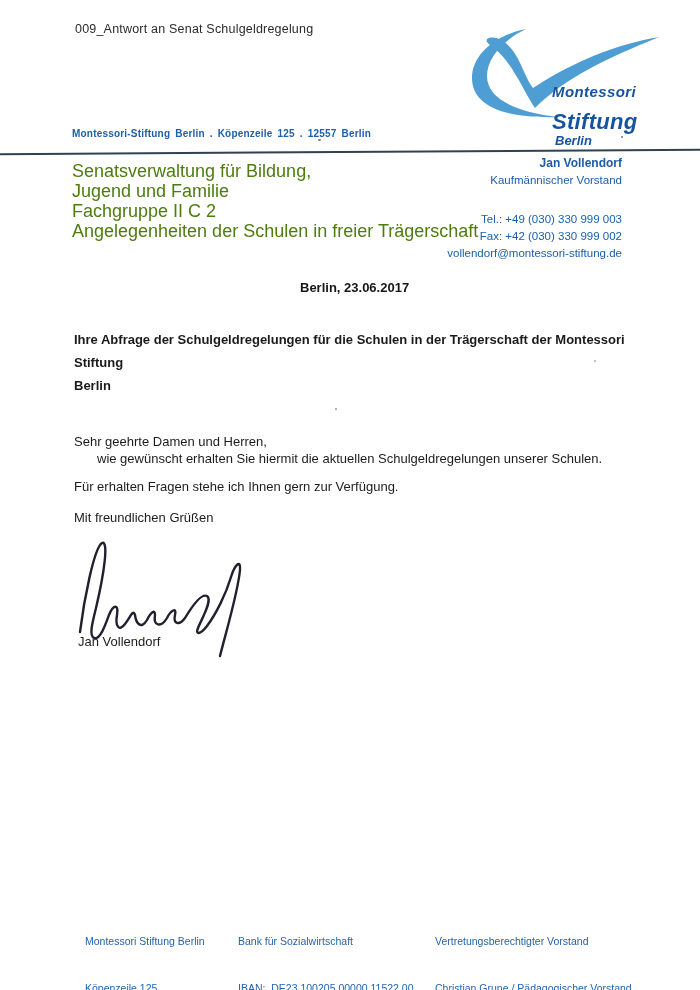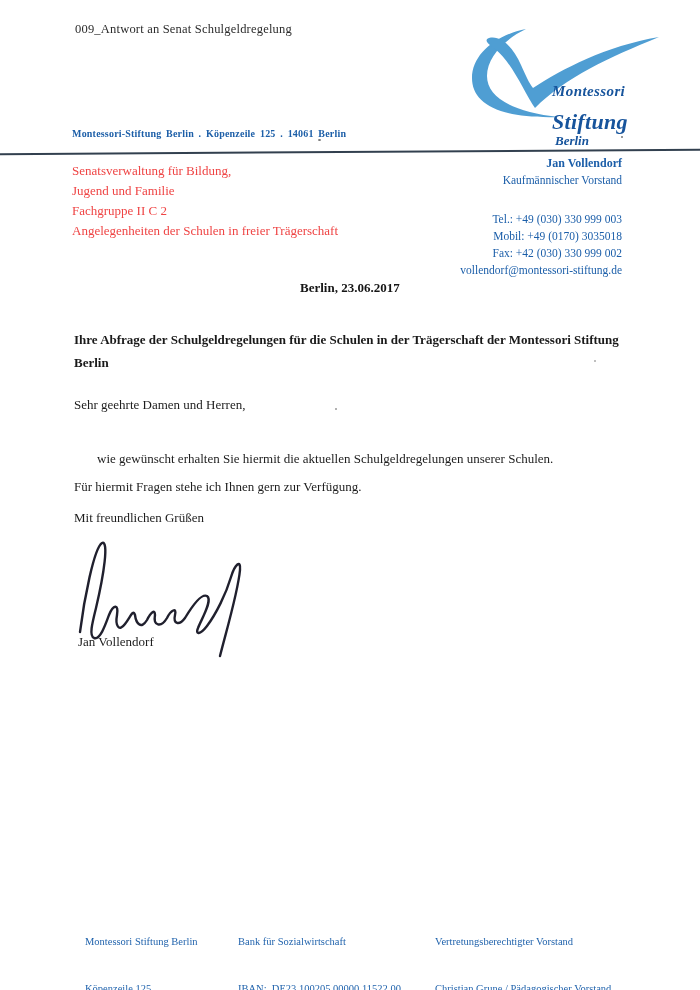--- a/index.html
+++ b/index.html
@@ -1,44 +1,44 @@
 <!DOCTYPE html>
 <html><head>
 <meta charset="utf-8">
 <style>
   html,body{margin:0;padding:0;background:#e8e8e8;}
   .page{
     position:relative;width:700px;height:990px;background:#ffffff;
-    font-family:Liberation Serif, serif;overflow:hidden;margin:0 auto;
+    font-family:Liberation Sans, sans-serif;overflow:hidden;margin:0 auto;
     color:#1f1f1f;
   }
   .abs{position:absolute;}
   .file-title{left:75px;top:22px;font-size:12.5px;color:#2b2b2b;letter-spacing:.2px;}
 
   
   .logo-swoosh{left:466px;top:28px;}
   .logo-text{left:552px;top:84px;color:#17549c;line-height:1;}
   .logo-line1{font-style:italic;font-weight:600;font-size:15px;letter-spacing:.4px;}
   .logo-line2{font-style:italic;font-weight:bold;font-size:22px;margin-top:12px;letter-spacing:.3px;}
   .logo-line3{font-style:italic;font-weight:bold;font-size:13px;margin-top:1px;margin-left:3px;}
 
   .sender-line{left:72px;top:128px;font-size:10px;font-weight:bold;color:#1d5fa8;word-spacing:2px;letter-spacing:.2px;}
   .rule{left:-4px;top:151px;width:708px;height:2px;background:#32404f;transform:rotate(-0.35deg);}
 
-  .recipient{left:72px;top:161px;font-size:13px;line-height:20px;color:#ef4444;}
+  .recipient{left:72px;top:161px;font-size:18px;line-height:20px;color:#4d7c0f;}
 
   .contact{top:155px;right:78px;width:320px;text-align:right;color:#1b5ea9;font-size:11.5px;line-height:17px;}
   .contact .name{font-weight:bold;font-size:12px;}
   .contact .tel-block{margin-top:22px;}
   .date-line{top:280px;right:80px;width:320px;text-align:left;color:#161616;font-size:13px;font-weight:600;}
 
   .subject{left:74px;top:328px;font-size:13px;font-weight:bold;line-height:23px;color:#1a1a1a;width:580px;}
 
   .body-line{left:74px;font-size:13px;color:#1c1c1c;}
-  .salutation{top:397px;}
+  .salutation{top:434px;}
   .p1{top:451px;margin-left:23px;}
   .p2{top:479px;}
   .closing{top:510px;text-align:center;}
 
   .signature{left:64px;top:530px;}
   .signer-name{left:78px;top:634px;font-size:13px;color:#1c1c1c;}
 
   .footer-col{top:903px;color:#2264ad;font-size:10.5px;line-height:15.5px;white-space:pre-wrap;}
   .fc1{left:85px;}
   .fc2{left:238px;}
@@ -58,50 +58,49 @@
       <path d="M60,1 C29,7 6,27 6,50 C6,75 32,91 93,89 C46,84 21,69 21,48 C21,29 39,11 60,1 Z" fill="#4F9ED3"></path>
       <path d="M23,10 C35,7 47,19 55,37 C60,48 63,55 67,60 C96,41 140,18 193,9 C142,30 100,49 69,80 C59,66 46,34 29,21 C21,15 18,12 23,10 Z" fill="#4F9ED3"></path>
     </svg>
   </div>
   <div class="abs logo-text">
     <div class="logo-line1">Montessori</div>
     <div class="logo-line2">Stiftung</div>
     <div class="logo-line3">Berlin</div>
   </div>
 
-  <div class="abs sender-line">Montessori-Stiftung Berlin . Köpenzeile 125 . 14061 Berlin</div>
+  <div class="abs sender-line">Montessori-Stiftung Berlin . Köpenzeile 125 . 12557 Berlin</div>
   <div class="abs rule"></div>
 
   <div class="abs recipient">
     <div>Senatsverwaltung für Bildung,</div>
     <div>Jugend und Familie</div>
     <div>Fachgruppe II C 2</div>
     <div>Angelegenheiten der Schulen in freier Trägerschaft</div>
   </div>
 
   <div class="abs contact">
     <div class="name">Jan Vollendorf</div>
     <div>Kaufmännischer Vorstand</div>
     <div class="tel-block">
       <div>Tel.: +49 (030) 330 999 003</div>
-      <div>Mobil: +49 (0170) 3035018</div>
       <div>Fax: +42 (030) 330 999 002</div>
       <div>vollendorf@montessori-stiftung.de</div>
     </div>
   </div>
   <div class="abs date-line">Berlin, 23.06.2017</div>
 
   <div class="abs subject">
     <div>Ihre Abfrage der Schulgeldregelungen für die Schulen in der Trägerschaft der Montessori Stiftung</div>
     <div>Berlin</div>
   </div>
 
   <div class="abs body-line salutation">Sehr geehrte Damen und Herren,</div>
   <div class="abs body-line p1">wie gewünscht erhalten Sie hiermit die aktuellen Schulgeldregelungen unserer Schulen.</div>
-  <div class="abs body-line p2">Für hiermit Fragen stehe ich Ihnen gern zur Verfügung.</div>
+  <div class="abs body-line p2">Für erhalten Fragen stehe ich Ihnen gern zur Verfügung.</div>
   <div class="abs body-line closing">Mit freundlichen Grüßen</div>
 
   <div class="abs signature">
     <svg width="210" height="130" viewBox="0 0 210 130" xmlns="http://www.w3.org/2000/svg">
       <path d="M16,102 C20,70 30,18 38,13 C45,10 40,44 32,78 C28,94 25,106 30,108 C36,110 41,96 45,85
                C49,75 55,73 53,85 C51,96 55,102 61,94 C67,86 69,79 71,85 C72,93 77,100 83,90
                C87,82 91,79 91,85 C89,96 97,98 103,88 C107,80 113,77 111,85 C109,94 115,96 121,88
                C127,78 137,63 143,66 C149,70 138,88 134,98 C131,105 136,105 143,96
                C152,84 162,64 167,47 C171,34 177,29 176,40 C174,62 162,102 156,126" fill="none" stroke="#20202e" stroke-width="2.4" stroke-linecap="round" stroke-linejoin="round"></path>
     </svg>

